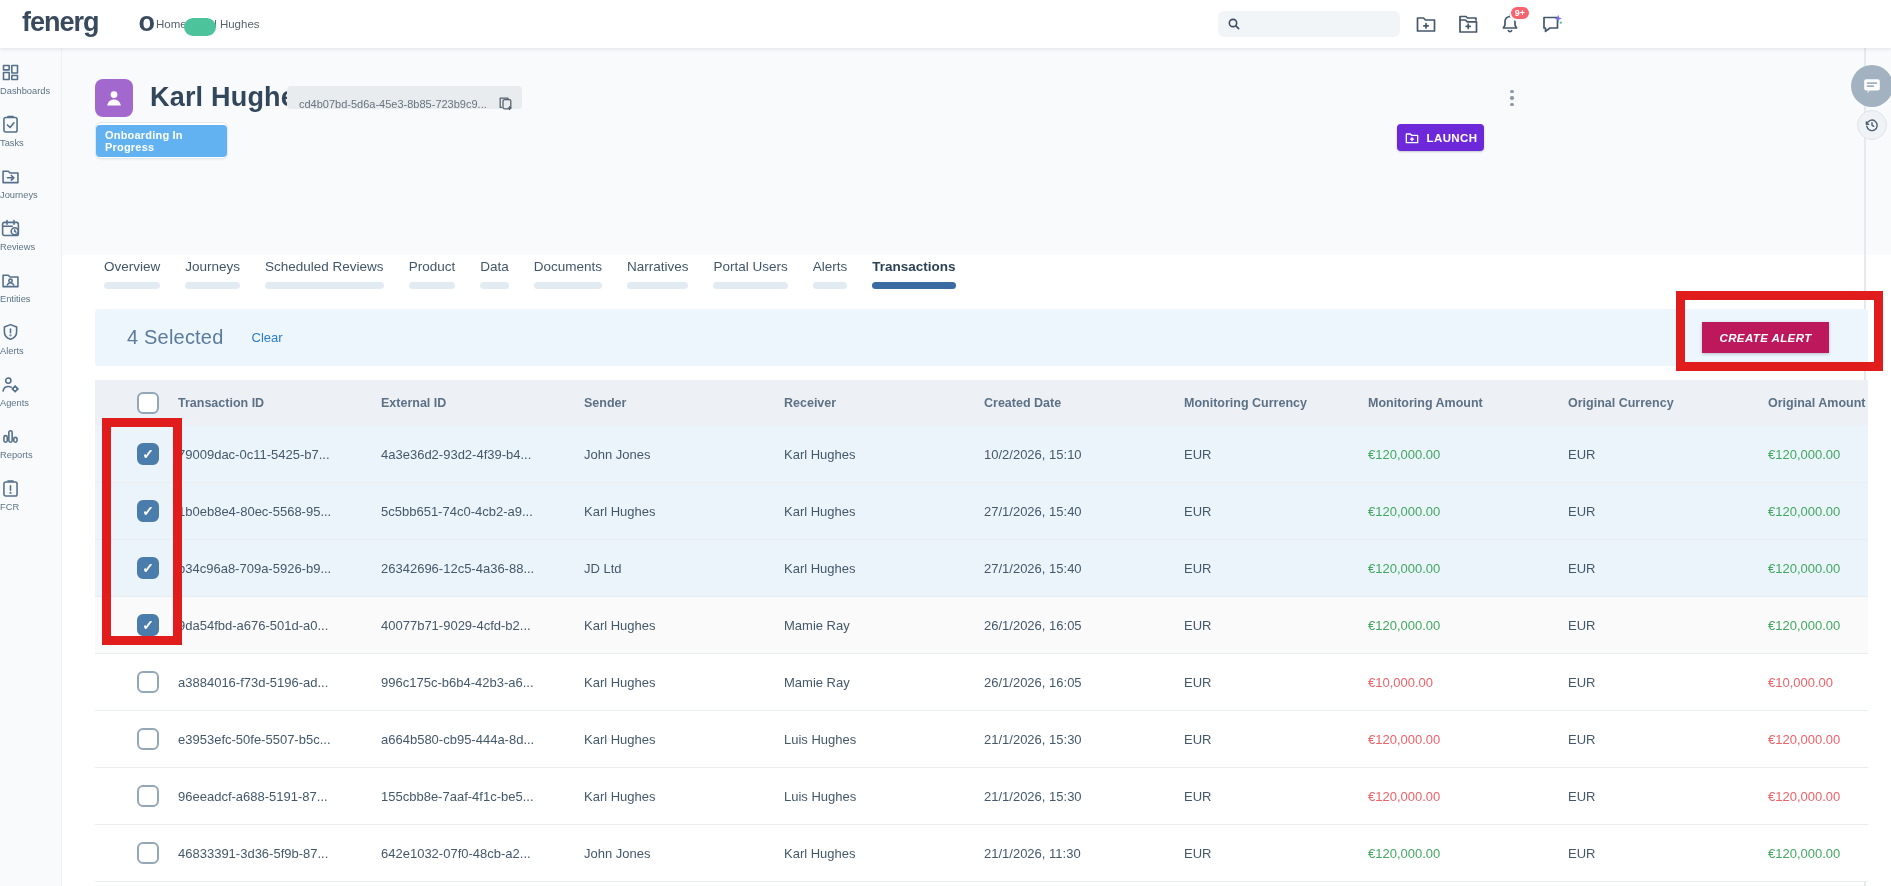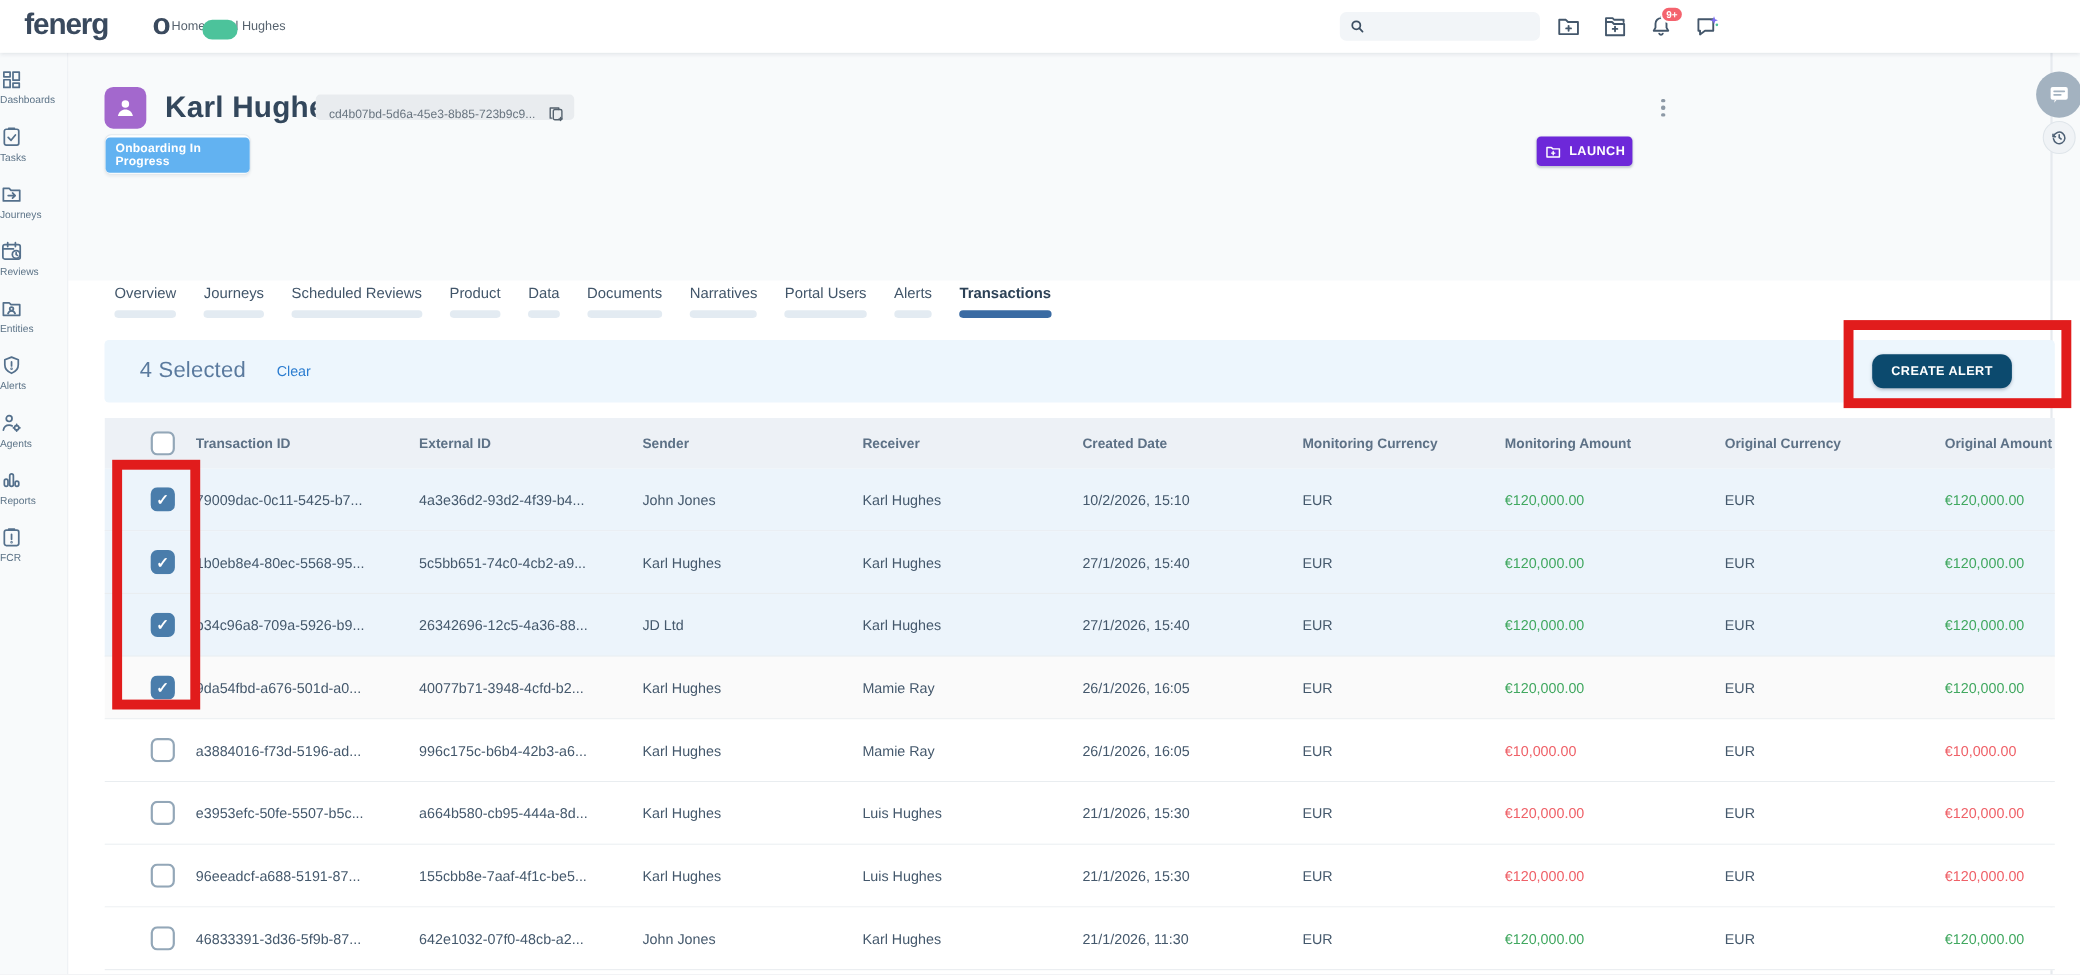--- a/index.html
+++ b/index.html
@@ -66,24 +66,24 @@
   .tab .t-lbl { font-size:13.5px; color:#42566a; line-height:22px; }
   .tab .t-bar { margin-top:4px; height:7px; width:100%; border-radius:3.5px; background:#e3ebf2; }
   .tab.active .t-lbl { font-weight:bold; color:#2c4156; }
   .tab.active .t-bar { background:#3a6ba3; }
 
   
   .selbar { position:absolute; left:95px; top:309px; width:1773px; height:57px; background:#edf6fd; border-radius:4px;
             display:flex; align-items:center; }
   .sel-count { font-size:20px; color:#5a7a9e; margin-left:32px; letter-spacing:.2px; }
   .clear-link { font-size:13px; color:#2a7cd0; margin-left:28px; cursor:pointer; }
-  .create-alert-btn { position:absolute; left:1607px; top:13px; width:127px; height:31px; background:#0c4a6e;
-                      border:none; border-radius:10px; color:#fff; font-size:11.5px; font-weight:bold;
+  .create-alert-btn { position:absolute; left:1607px; top:13px; width:127px; height:31px; background:#be185d;
+                      border:none; border-radius:0; color:#fff; font-size:11.5px; font-weight:bold;
                       letter-spacing:.4px; cursor:pointer; box-shadow:0 1px 3px rgba(40,60,90,.3);
-                      font-family:"Liberation Sans", sans-serif; }
+                      font-family:"Liberation Sans", sans-serif;font-style:italic; }
 
   
   .tablewrap { position:absolute; left:95px; top:380px; width:1773px; height:506px; overflow:hidden; }
   .thead, .trow { display:flex; width:1889px; align-items:center; }
   .thead { height:46px; background:#edf1f6; font-size:12.5px; font-weight:bold; color:#5d7186; }
   .trow { height:57px; background:#fff; border-bottom:1px solid #e9edf0; font-size:13px; color:#44586c; }
   .trow.r-sel { background:#ecf4fb; }
   .trow.r-sel2 { background:#fafafa; }
   .col { flex:none; padding-right:14px; white-space:nowrap; overflow:hidden; }
   .c-sel { width:83px; padding-left:42px; padding-right:0; display:flex; align-items:center; }
@@ -414,21 +414,21 @@
       <div class="col c-mam amt-green">€120,000.00</div>
       <div class="col c-ocy">EUR</div>
       <div class="col c-oam amt-green">€120,000.00</div>
     </div>
 
     <div class="trow r-sel2">
       <div class="col c-sel">
           <span class="cb cb-on">✓</span>
         </div>
       <div class="col c-tid">9da54fbd-a676-501d-a0...</div>
-      <div class="col c-eid">40077b71-3948-4cfd-b2...</div>
+      <div class="col c-eid">40077b71-9029-4cfd-b2...</div>
       <div class="col c-snd">Karl Hughes</div>
       <div class="col c-rcv">Mamie Ray</div>
       <div class="col c-dat">26/1/2026, 16:05</div>
       <div class="col c-mcy">EUR</div>
       <div class="col c-mam amt-green">€120,000.00</div>
       <div class="col c-ocy">EUR</div>
       <div class="col c-oam amt-green">€120,000.00</div>
     </div>
 
     <div class="trow">

